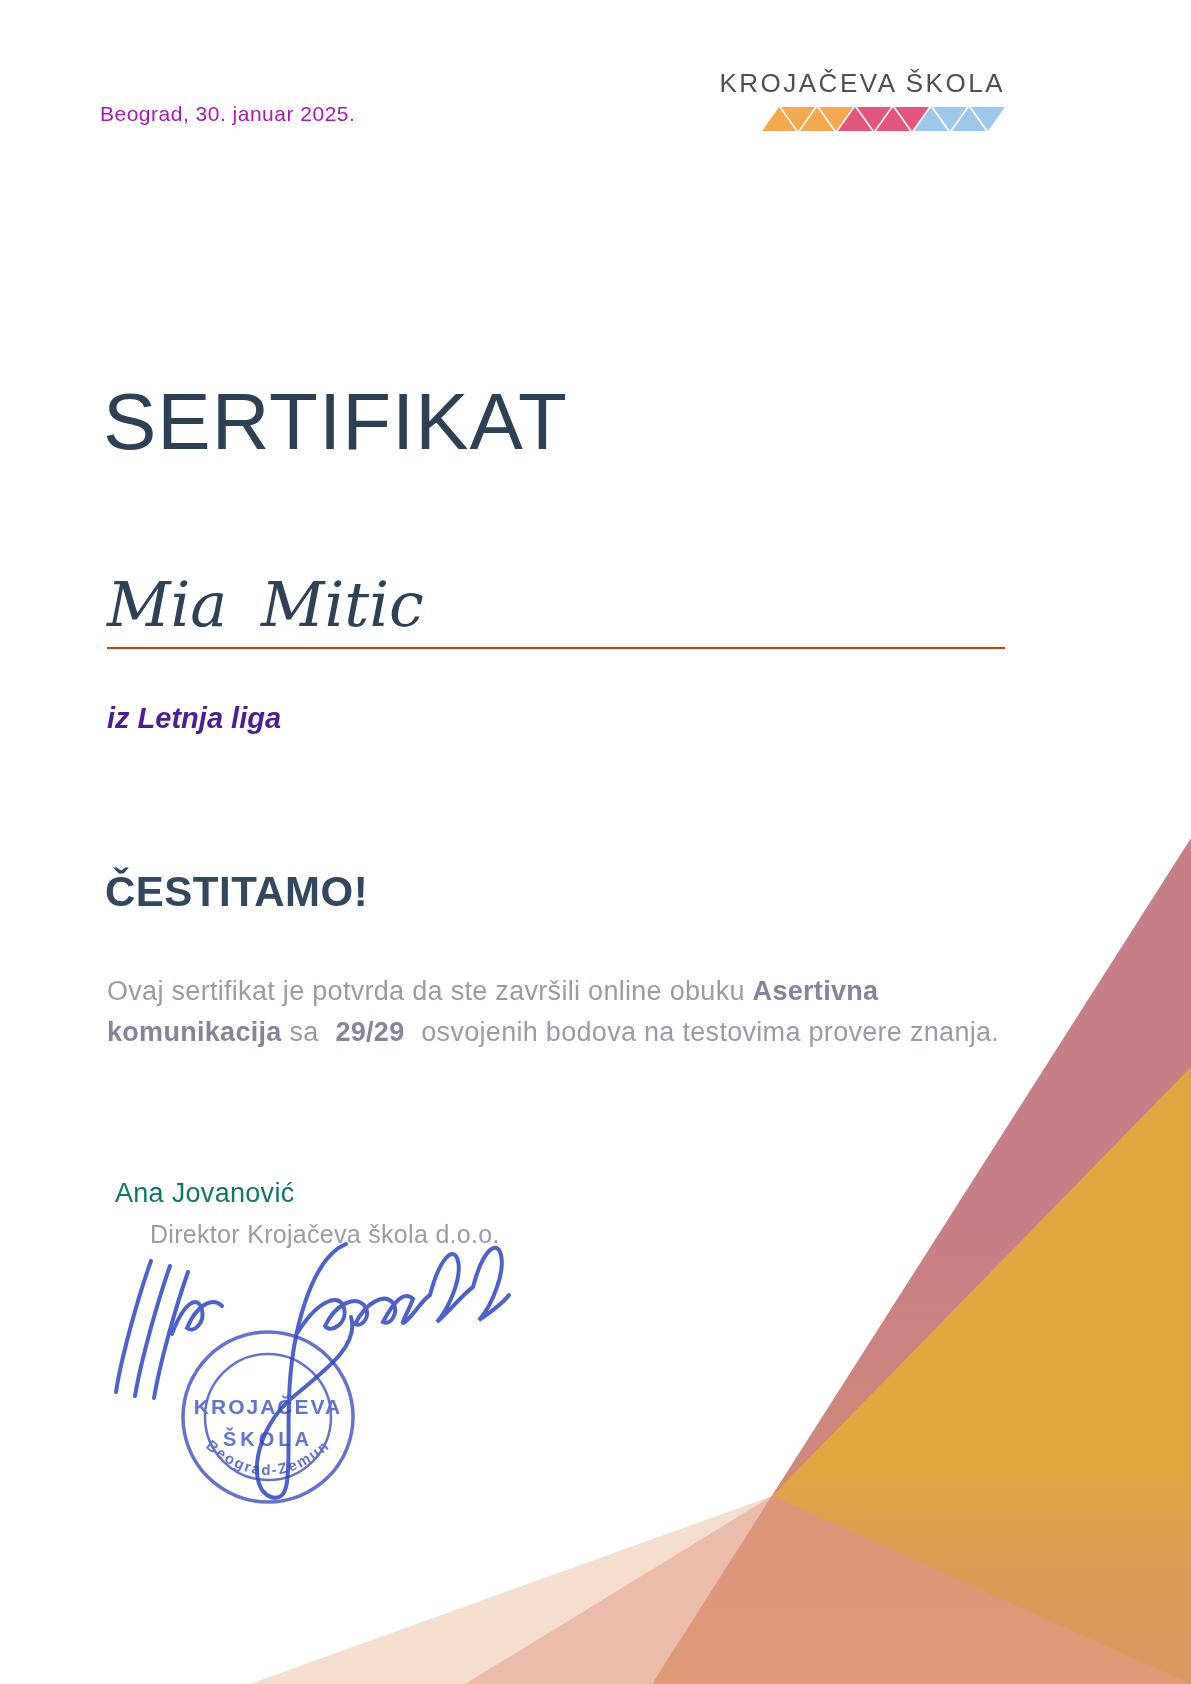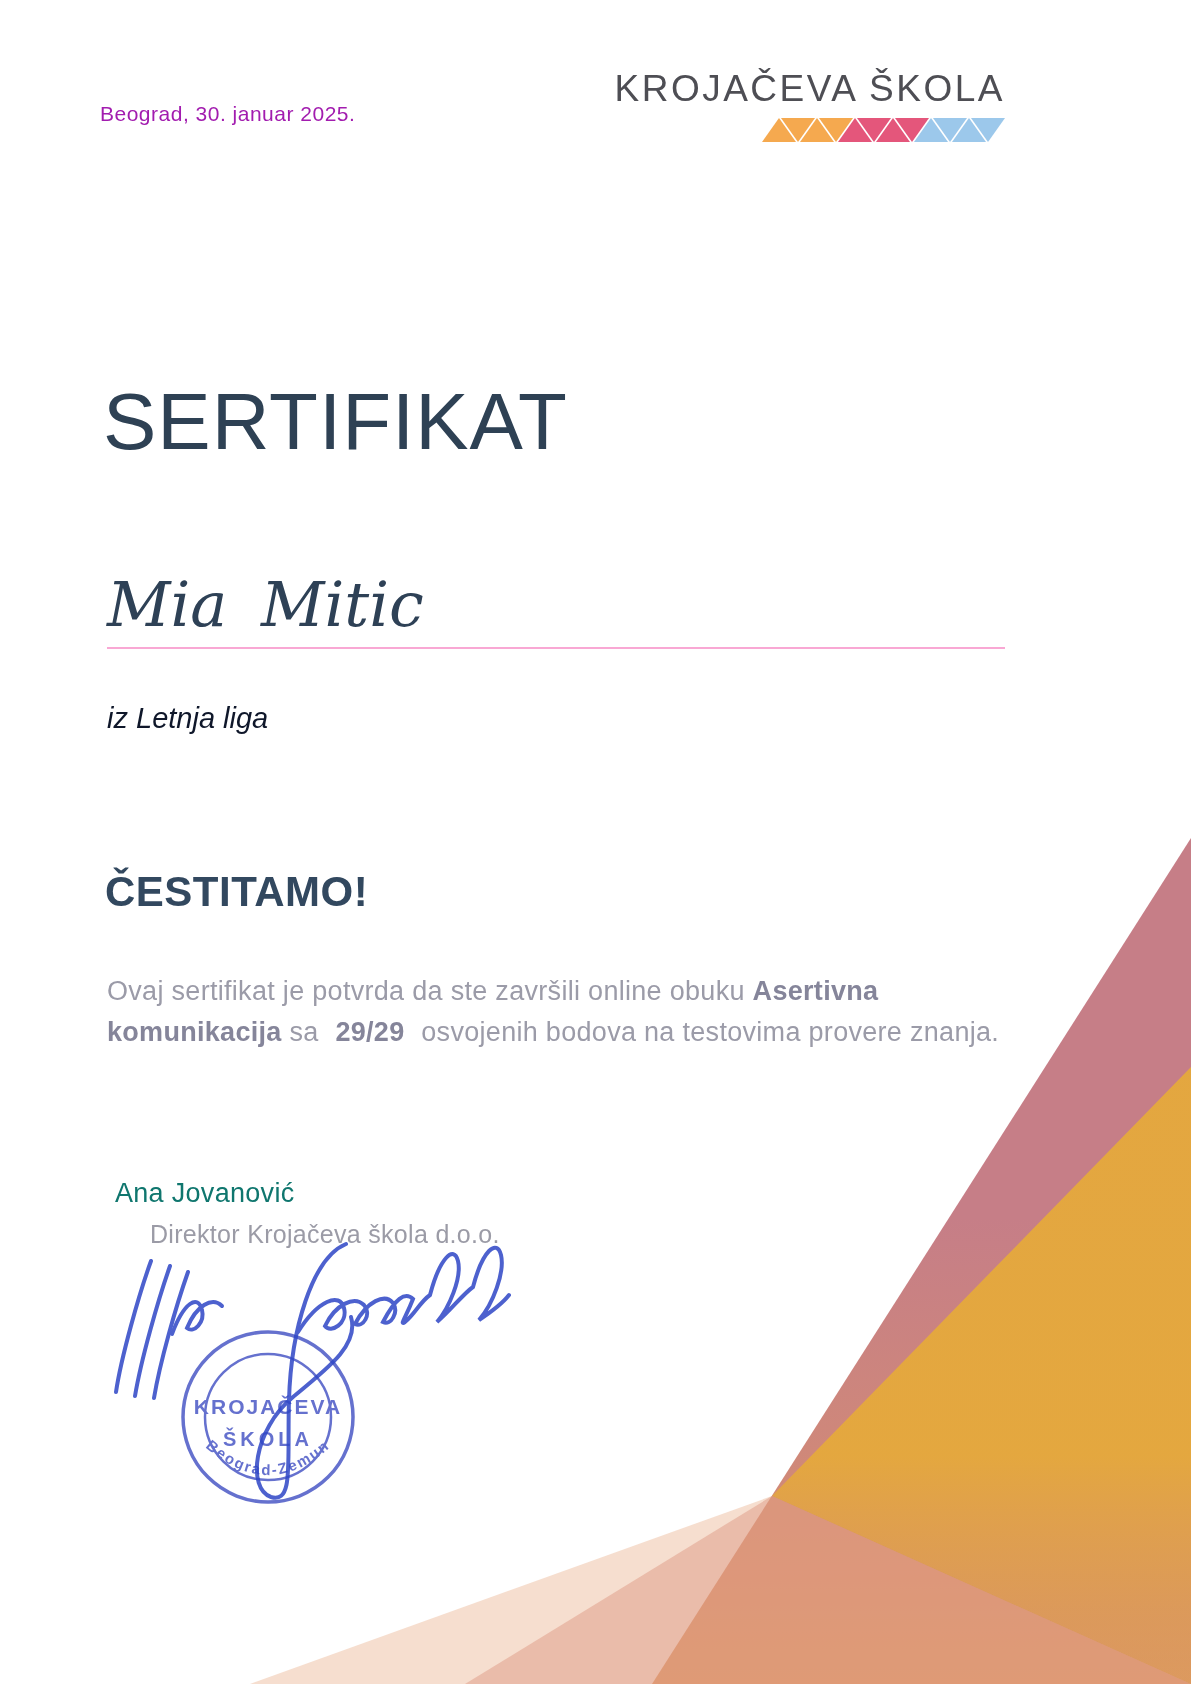--- a/index.html
+++ b/index.html
@@ -12,46 +12,46 @@
   }
   .bg-svg{position:absolute;top:0;left:0;z-index:0;}
   .content{position:absolute;top:0;left:0;width:1191px;height:1684px;z-index:1;}
 
   .date{
     position:absolute;left:100px;top:102px;
     font-size:21px;color:#a21caf;letter-spacing:.5px;
   }
   .logo{position:absolute;top:68px;right:186px;text-align:right;}
   .logo-text{
-    font-size:37px;color:#4e4e54;letter-spacing:2.5px;
+    font-size:26px;color:#4e4e54;letter-spacing:2.5px;
     font-weight:400;white-space:nowrap;
   }
   .logo-strip{margin-top:8px;display:block;margin-left:auto;}
 
   .issuer{
     position:absolute;left:107px;top:344px;
     font-size:27px;color:#3d5066;letter-spacing:.3px;
   }
   .title{
     position:absolute;left:103px;top:376px;
     font-size:80px;font-weight:400;color:#2e4154;
     letter-spacing:1px;
   }
   .name{
     position:absolute;left:107px;top:568px;width:898px;
     font-family:"DejaVu Serif", serif;
     font-style:italic;
     font-size:62px;color:#2e4156;
-    border-bottom:2px solid #f9a8d4;
+    border-bottom:2px solid #c2410c;
     padding-bottom:6px;
     word-spacing:14px;
   }
   .origin{
     position:absolute;left:107px;top:702px;
-    font-size:29px;font-style:italic;font-weight:400;color:#0f172a;
+    font-size:29px;font-style:italic;font-weight:700;color:#4c1d95;
   }
   .congrats{
     position:absolute;left:105px;top:868px;
     font-size:42px;font-weight:600;color:#32485f;letter-spacing:.5px;
   }
   .body-par{
     position:absolute;left:107px;top:944px;width:895px;
     font-size:27px;line-height:41px;color:#9b9ba8;letter-spacing:.3px;
   }
   .body-par strong{color:#85859a;font-weight:700;}

